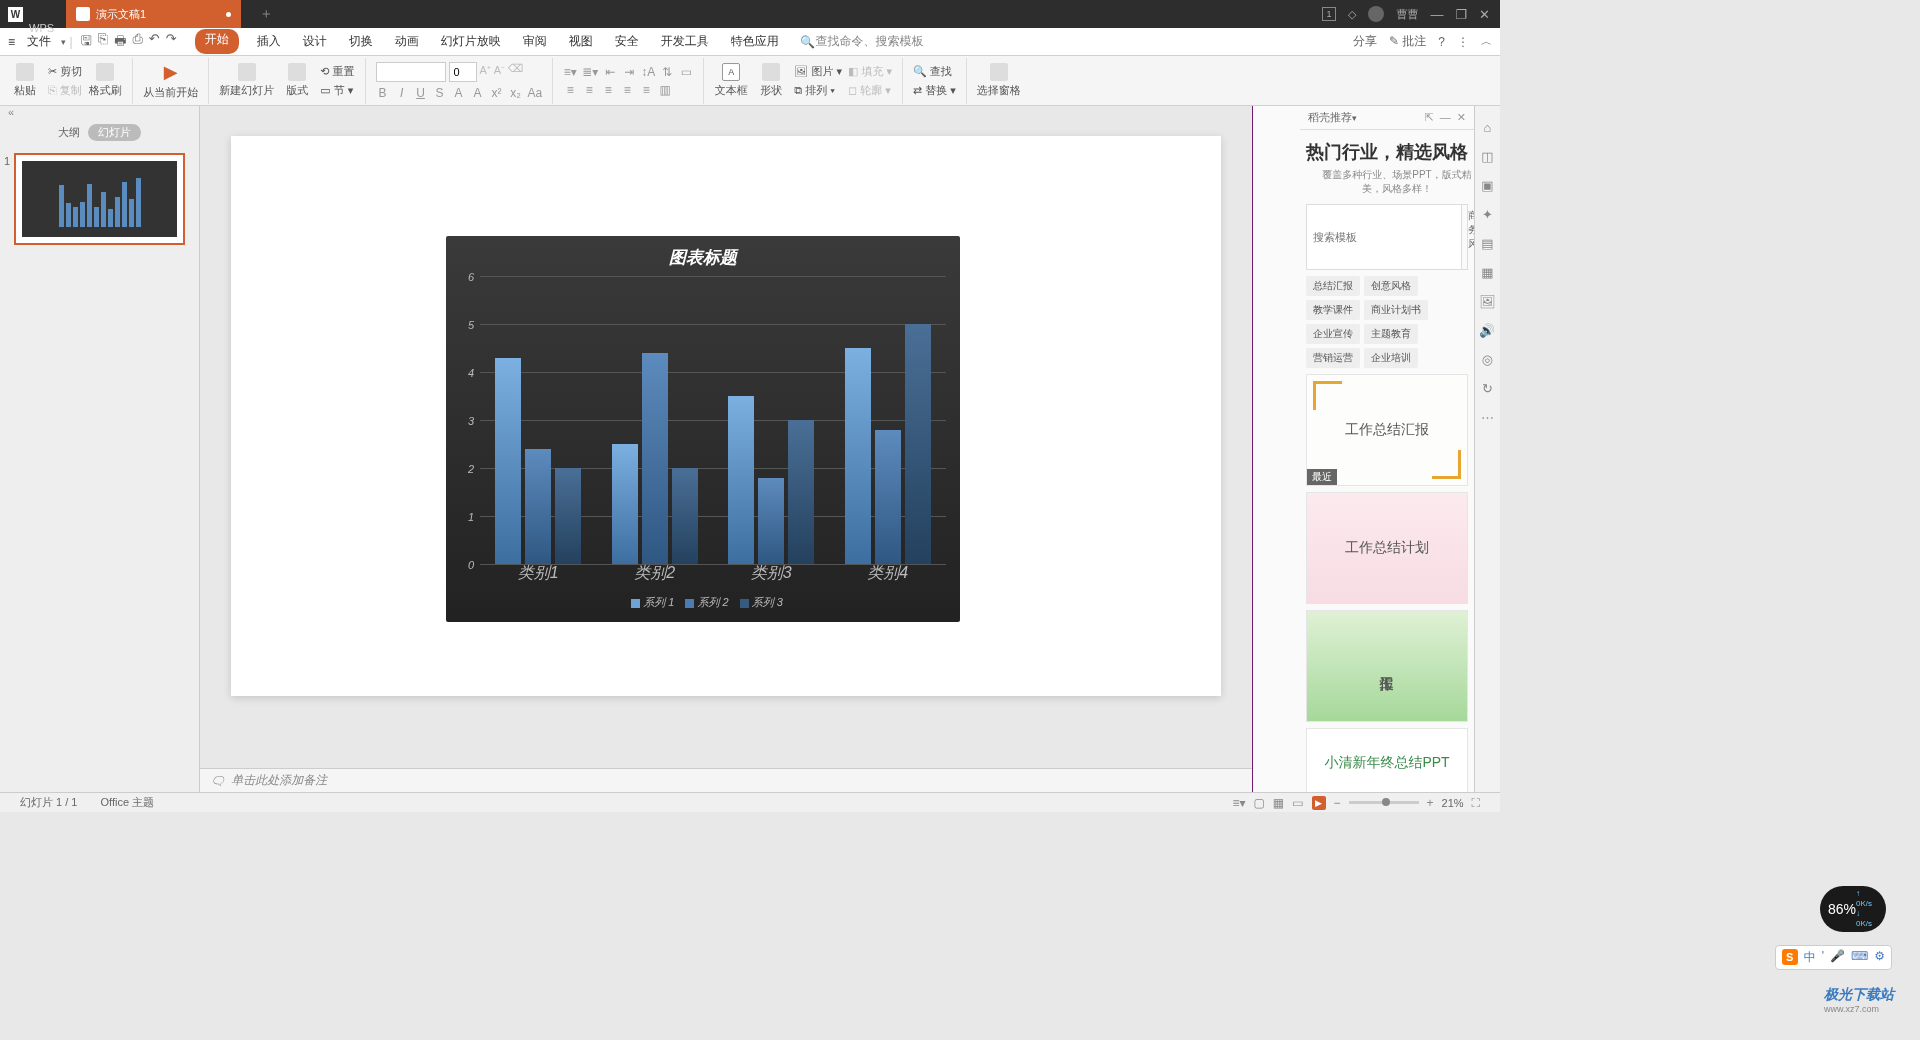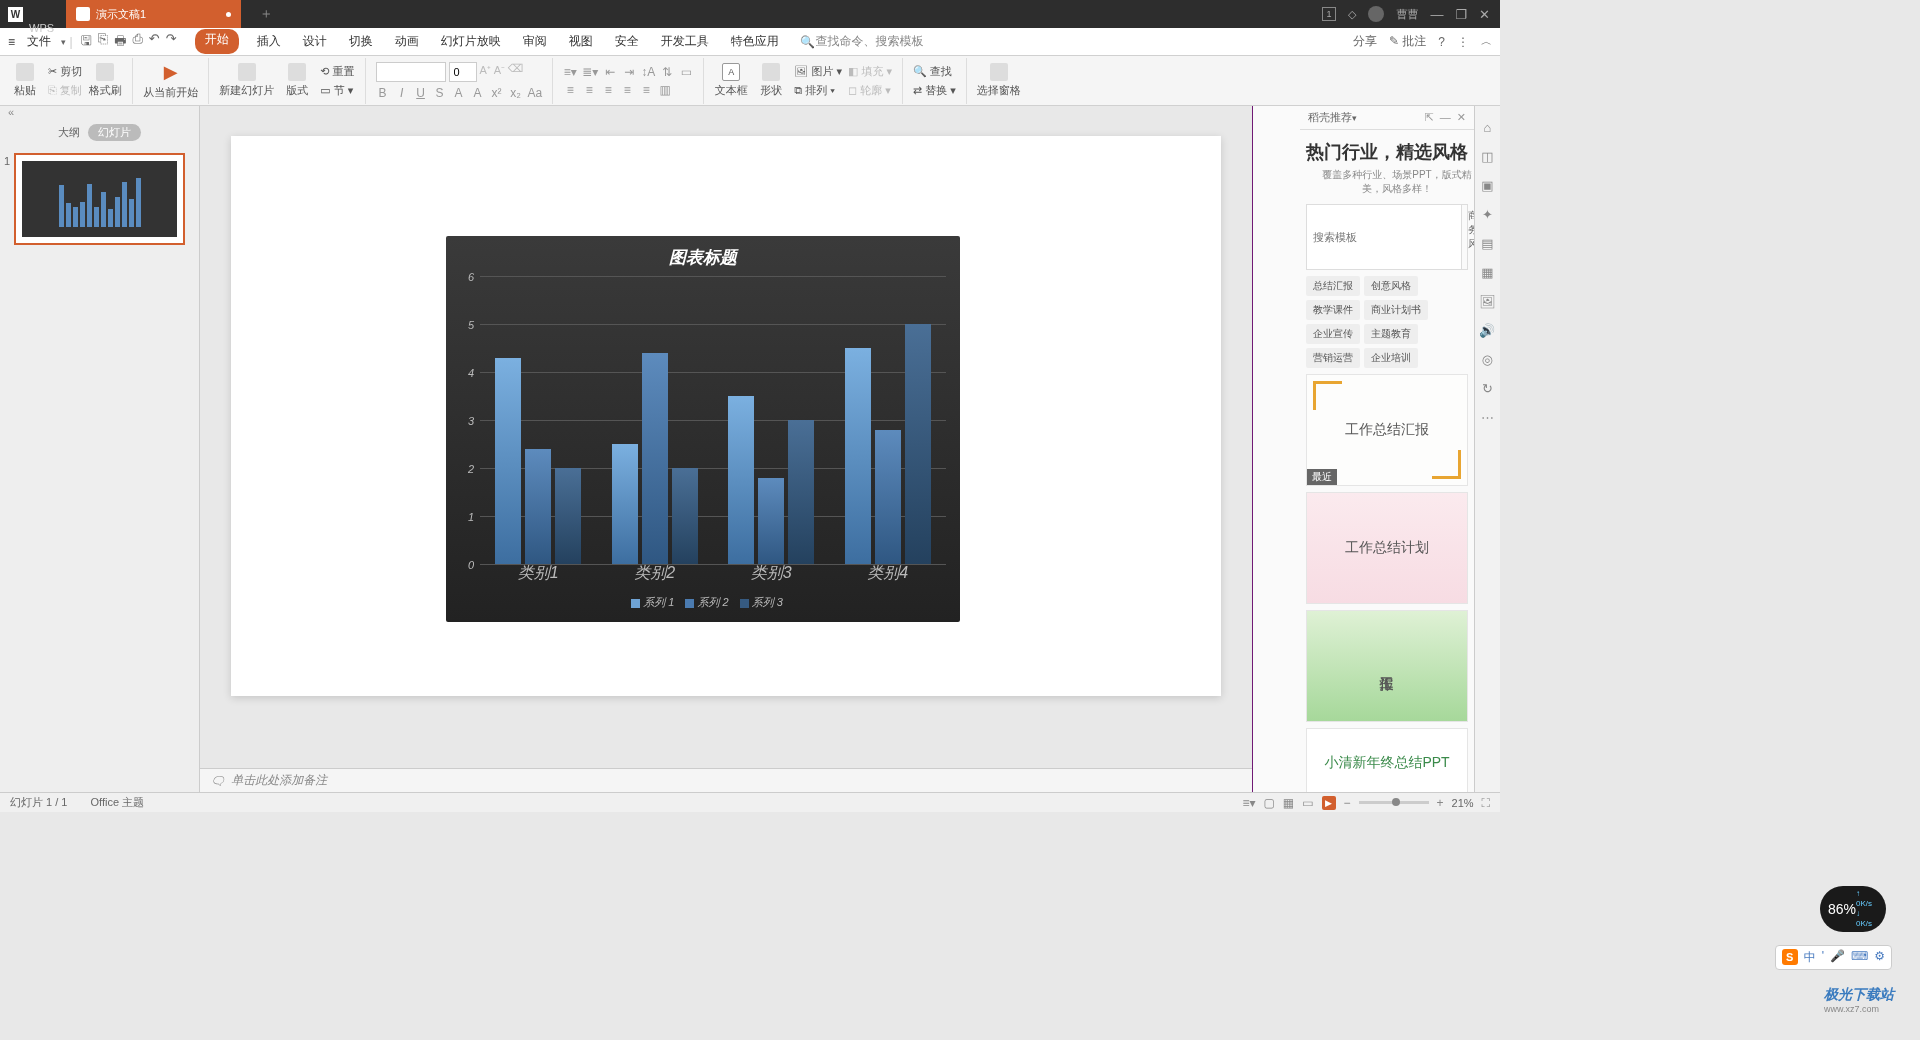--- a/index.html
+++ b/index.html
@@ -97,21 +97,21 @@
 .tpl.t1::after { right: 6px; bottom: 6px; border-left: none; border-top: none; }
 .tpl .badge { position: absolute; left: 0; bottom: 0; background: #666; color: #fff; font-size: 10px; padding: 1px 5px; }
 .tpl.t2 { background: linear-gradient(#fbeaee,#f7dce3); font-family: serif; }
 .tpl.t3 { background: linear-gradient(#dff1d5,#a6d89a); }
 .tpl.t4 { height: 70px; }
 
 
 .icon-rail { width: 26px; background: #f2f2f2; border-left: 1px solid #ccc; display: flex; flex-direction: column; align-items: center; gap: 14px; padding-top: 14px; color: #888; font-size: 13px; }
 
 
-.status-bar { height: 20px; background: #f0f0f0; border-top: 1px solid #ccc; display: flex; align-items: center; padding: 0 10px; font-size: 11px; color: #666; }
+.status-bar { height: 20px; background: #f0f0f0; border-top: 1px solid #ccc; display: flex; align-items: center; padding: 0 20px; font-size: 11px; color: #666; }
 .status-bar .right { margin-left: auto; display: flex; align-items: center; gap: 8px; }
 .status-bar .play { width: 14px; height: 14px; background: #d25f2e; border-radius: 2px; color: #fff; display: flex; align-items: center; justify-content: center; font-size: 9px; }
 .status-bar .vbtn { font-size: 12px; color: #888; }
 
 
 .speed-widget { position: absolute; right: 34px; bottom: 108px; width: 66px; height: 46px; background: #1a1a1a; border-radius: 23px; display: flex; align-items: center; color: #fff; padding: 0 8px; font-size: 10px; z-index: 50; }
 .speed-widget .pct { font-size: 14px; }
 .ime-bar { position: absolute; right: 28px; bottom: 70px; background: #fff; border: 1px solid #ccc; border-radius: 4px; display: flex; gap: 6px; padding: 3px 6px; z-index: 50; font-size: 12px; color: #4a7cc0; }
 .ime-bar .s { width: 16px; height: 16px; background: #ff7a00; color: #fff; border-radius: 3px; display: flex; align-items: center; justify-content: center; font-size: 11px; font-weight: bold; }
 .watermark { position: absolute; right: 26px; bottom: 26px; font-size: 14px; color: #3a7bbf; font-style: italic; font-weight: bold; z-index: 40; }

